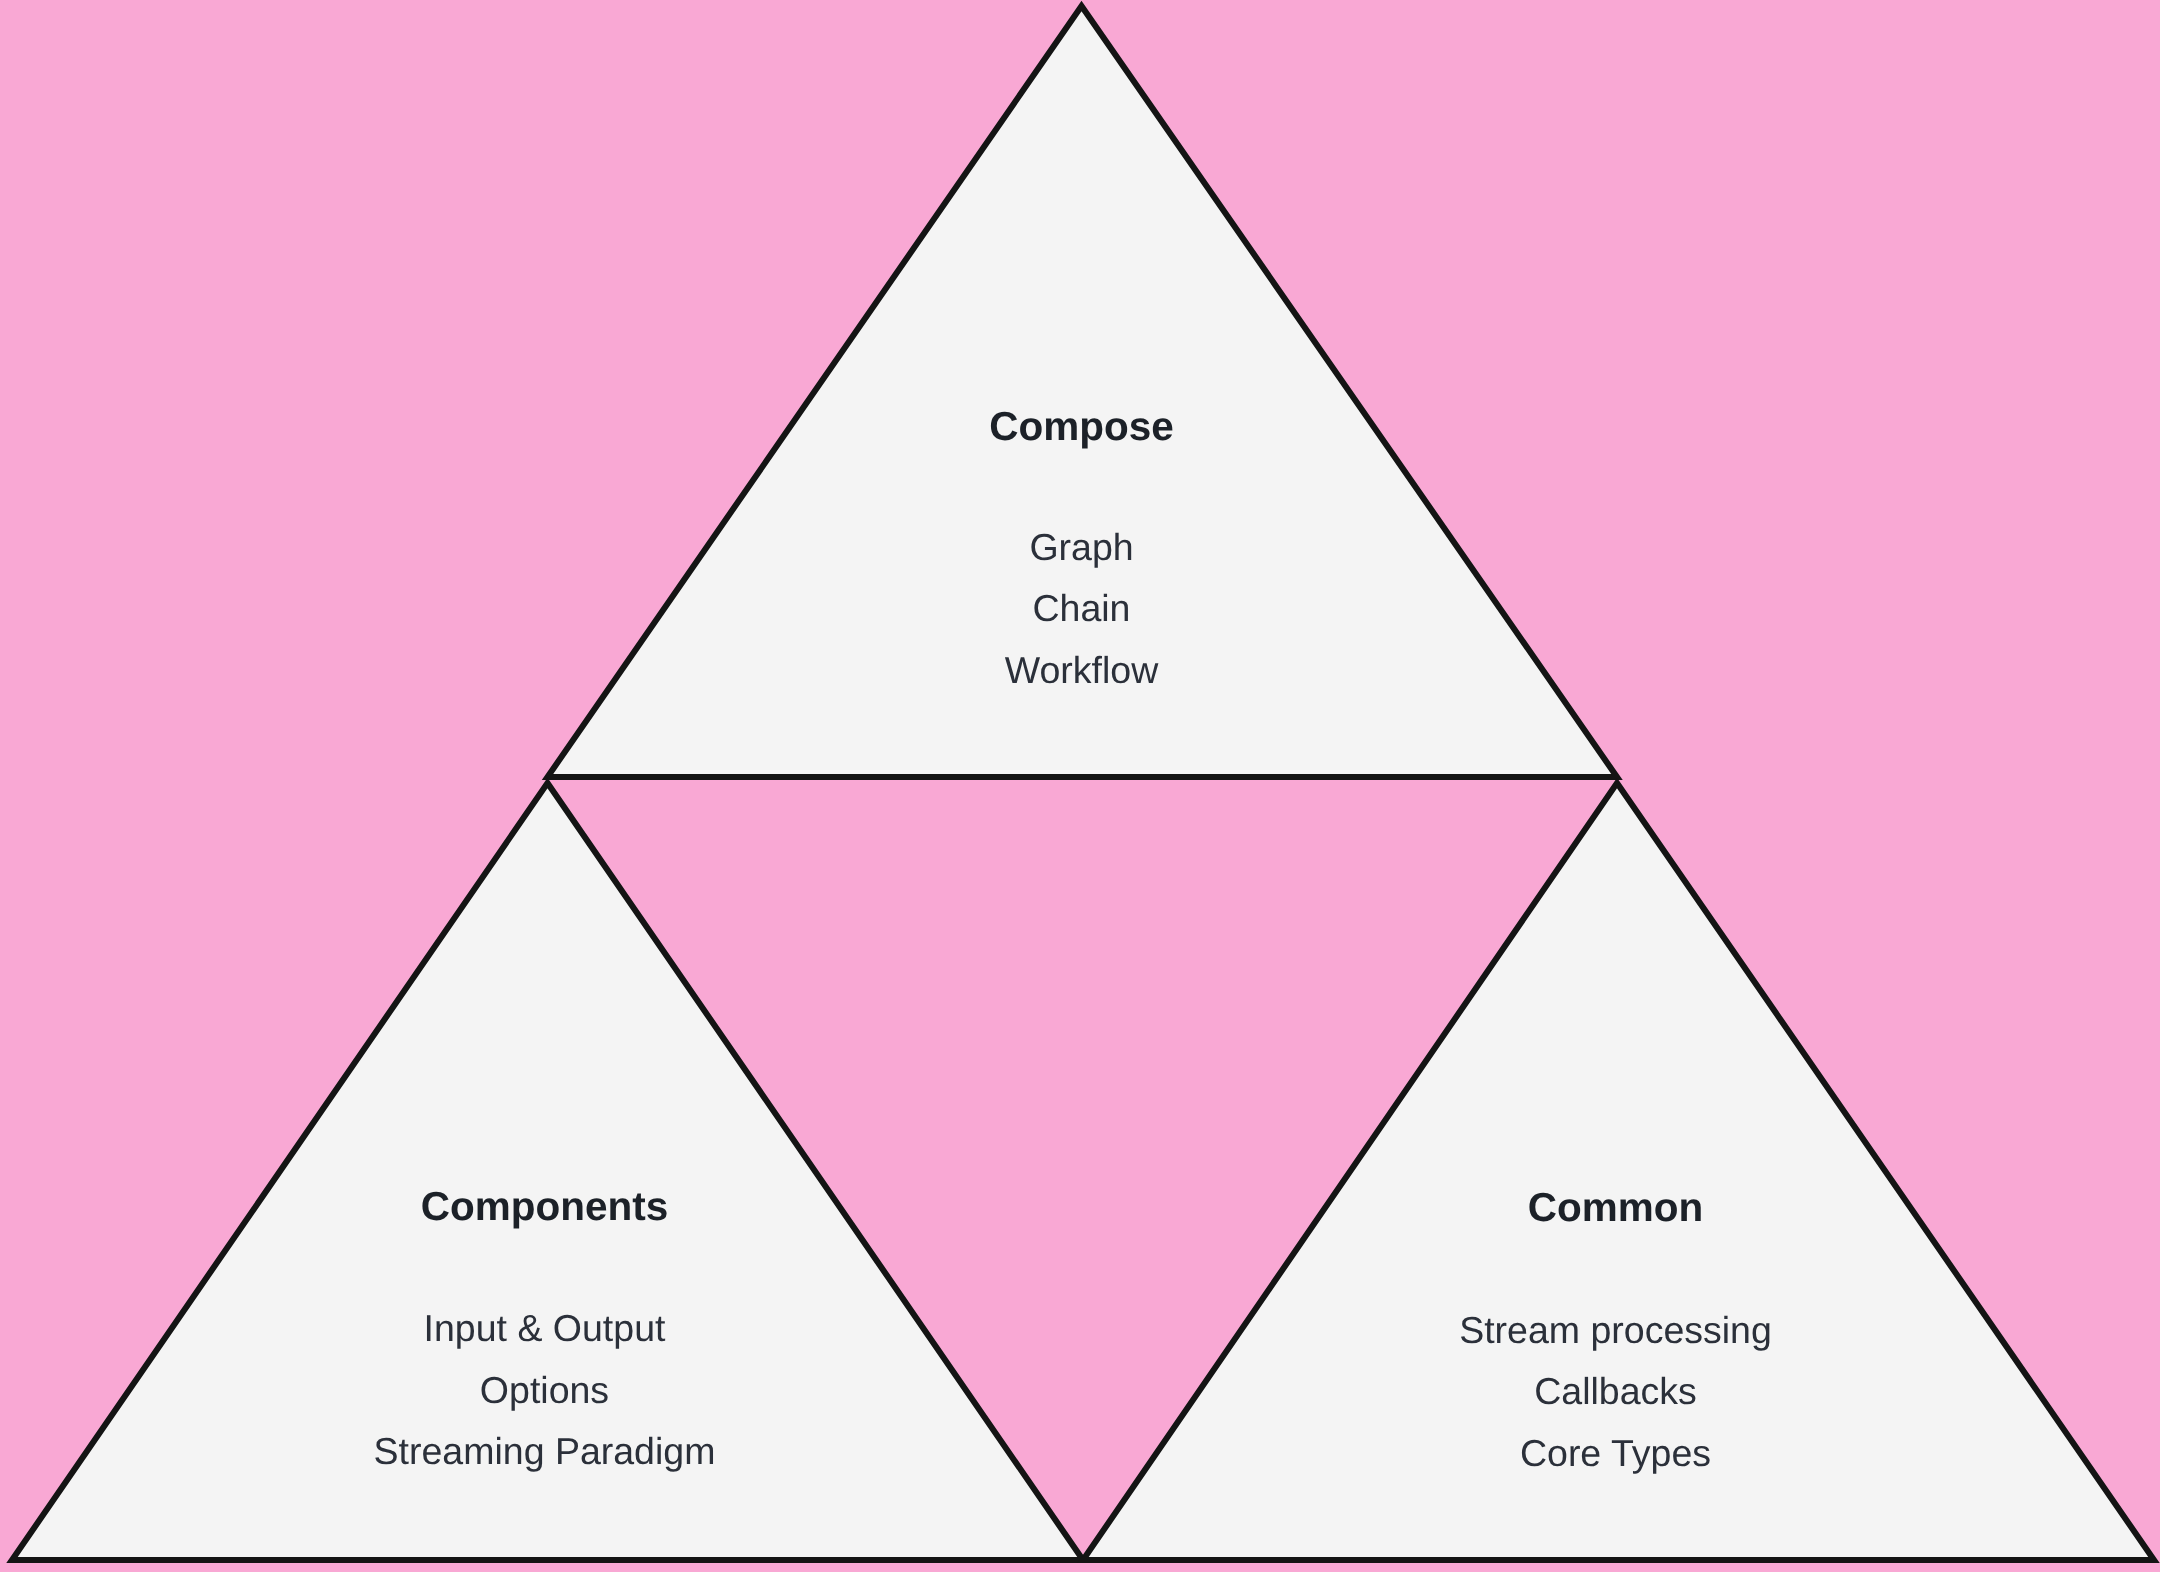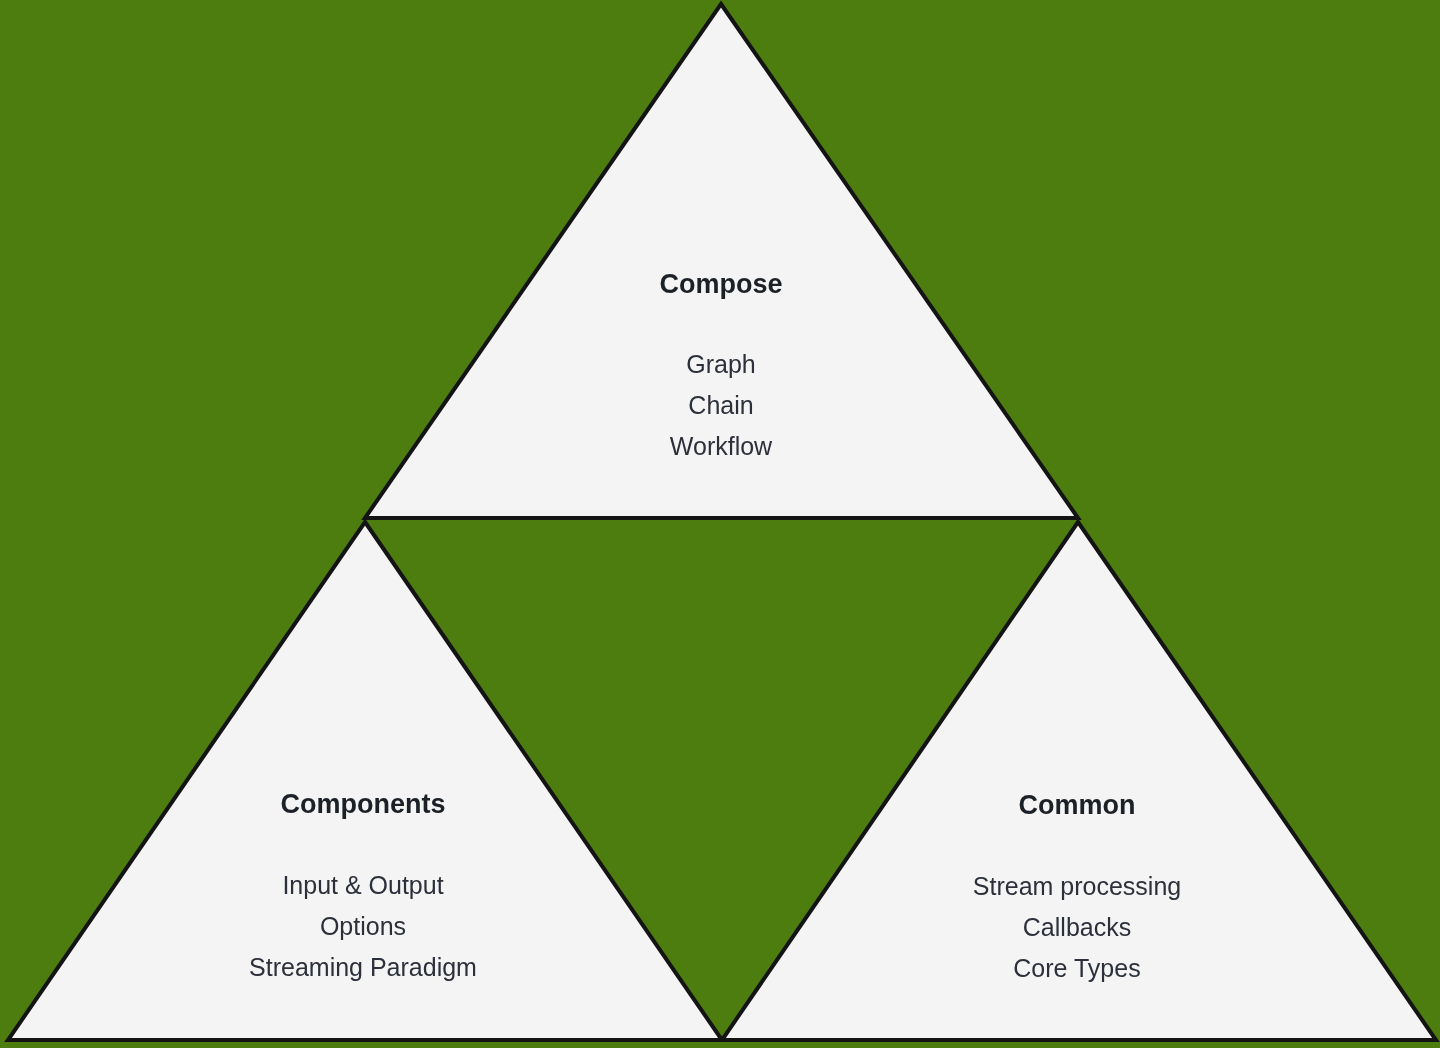--- a/index.html
+++ b/index.html
@@ -4,21 +4,21 @@
 <style>
   html, body {
     margin: 0;
     padding: 0;
     background: #ffffff;
   }
   .canvas {
     width: 1440px;
     height: 1048px;
     position: relative;
-    background: #4d7c0f;
+    background: #f9a8d4;
     font-family: "Liberation Sans", sans-serif;
     overflow: hidden;
   }
   svg {
     display: block;
   }
   .tri {
     stroke: #141414;
     stroke-width: 4;
     stroke-linejoin: miter;

